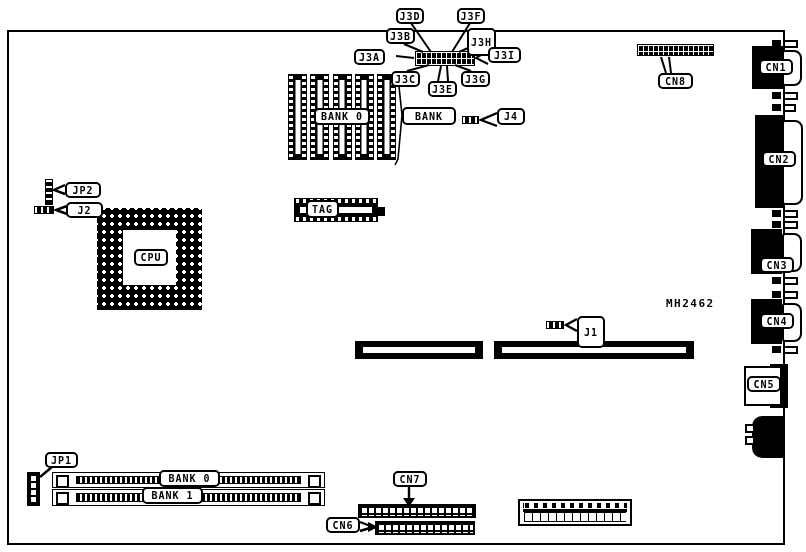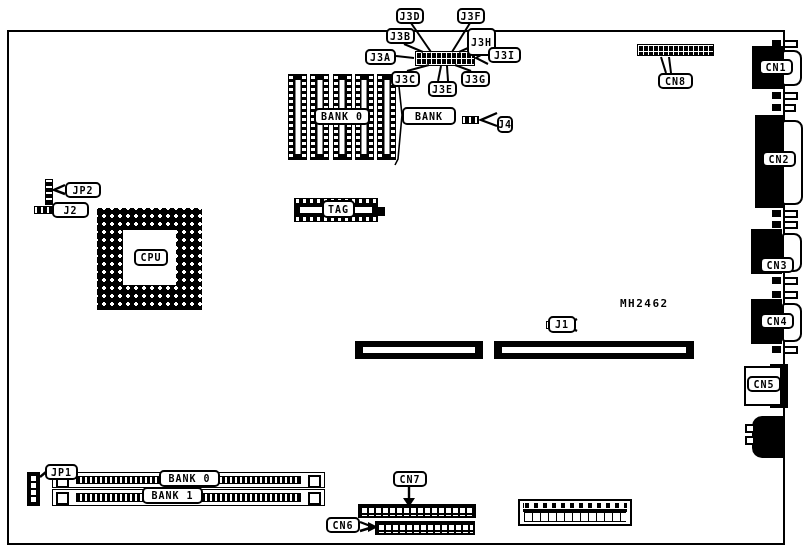--- a/index.html
+++ b/index.html
@@ -103,21 +103,21 @@
     </g>
     <polygon points="403,498 415,498 409,507" fill="#000"></polygon>
     <polygon points="368,522 368,532 378,527" fill="#000"></polygon>
   </svg>
 
   <div class="abs grid-dark" style="left:415px;top:51px;width:60px;height:15px"></div>
   <div class="abs lbl" style="left:396px;top:8px;width:28px;height:16px">J3D</div>
   <div class="abs lbl" style="left:457px;top:8px;width:28px;height:16px">J3F</div>
   <div class="abs lbl" style="left:386px;top:28px;width:29px;height:16px">J3B</div>
   <div class="abs lbl" style="left:467px;top:28px;width:29px;height:28px">J3H</div>
-  <div class="abs lbl" style="left:365px;top:49px;width:31px;height:16px">J3A</div>
+  <div class="abs lbl" style="left:354px;top:49px;width:31px;height:16px">J3A</div>
   <div class="abs lbl" style="left:488px;top:47px;width:33px;height:16px">J3I</div>
   <div class="abs lbl" style="left:391px;top:71px;width:29px;height:16px">J3C</div>
   <div class="abs lbl" style="left:428px;top:81px;width:29px;height:16px">J3E</div>
   <div class="abs lbl" style="left:461px;top:71px;width:29px;height:16px">J3G</div>
 
   <div class="abs" style="left:288px;top:74px;width:108px;height:86px;display:flex;justify-content:space-between;z-index:3">
     <div class="chip-v">
         <div class="stripe"></div>
       </div>
     <div class="chip-v">
@@ -130,21 +130,21 @@
         <div class="stripe"></div>
       </div>
     <div class="chip-v">
         <div class="stripe"></div>
       </div>
   </div>
   <div class="abs lbl" style="left:314px;top:108px;width:56px;height:17px">BANK 0</div>
   <div class="abs lbl" style="left:402px;top:107px;width:54px;height:18px">BANK</div>
 
   <div class="abs jstrip-h" style="left:462px;top:116px;width:17px;height:8px"></div>
-  <div class="abs lbl" style="left:497px;top:116px;width:16px;height:17px">J4</div>
+  <div class="abs lbl" style="left:497px;top:108px;width:28px;height:17px">J4</div>
 
   <div class="abs grid-dark" style="left:637px;top:44px;width:77px;height:12px"></div>
   <div class="abs lbl" style="left:658px;top:73px;width:35px;height:16px">CN8</div>
 
   <div class="abs tabb" style="left:772px;top:40px;width:9px;height:7px"></div>
     <div class="abs tabw" style="left:783px;top:40px;width:15px;height:8px"></div>
   <div class="abs tabb" style="left:772px;top:92px;width:9px;height:7px"></div>
     <div class="abs tabw" style="left:783px;top:92px;width:15px;height:8px"></div>
   <div class="abs tabb" style="left:772px;top:104px;width:9px;height:7px"></div>
     <div class="abs tabw" style="left:783px;top:104px;width:13px;height:8px"></div>
@@ -179,45 +179,45 @@
   <div class="abs" style="left:744px;top:366px;width:38px;height:40px;border:2px solid #000;background:#fff;z-index:3"></div>
   <div class="abs lbl" style="left:747px;top:376px;width:34px;height:16px">CN5</div>
 
   <div class="abs cnblock" style="left:752px;top:416px;width:33px;height:42px;border-radius:10px 0 0 10px"></div>
   <div class="abs tabw" style="left:745px;top:424px;width:10px;height:9px;z-index:4"></div>
   <div class="abs tabw" style="left:745px;top:436px;width:10px;height:9px;z-index:4"></div>
 
   <div class="abs jstrip-v" style="left:45px;top:179px;width:8px;height:26px"></div>
   <div class="abs lbl" style="left:65px;top:182px;width:36px;height:16px">JP2</div>
   <div class="abs jstrip-h" style="left:34px;top:206px;width:20px;height:8px"></div>
-  <div class="abs lbl" style="left:52px;top:202px;width:37px;height:16px">J2</div>
+  <div class="abs lbl" style="left:66px;top:202px;width:37px;height:16px">J2</div>
 
   <div id="cpu-socket" class="abs" style="left:97px;top:208px;width:105px;height:102px"></div>
   <div id="cpu-inner" class="abs" style="left:123px;top:230px;width:53px;height:55px"></div>
   <div class="abs lbl" style="left:134px;top:249px;width:34px;height:17px">CPU</div>
 
   <div class="chip-h abs" style="left:294px;top:198px;width:84px;height:24px">
       <div class="stripe"></div>
     </div>
   <div class="abs cnblock" style="left:378px;top:207px;width:7px;height:9px"></div>
-  <div class="abs lbl" style="left:322px;top:200px;width:33px;height:18px">TAG</div>
-
-  <div id="partnum" class="abs" style="left:620px;top:297px">MH2462</div>
+  <div class="abs lbl" style="left:306px;top:200px;width:33px;height:18px">TAG</div>
+
+  <div id="partnum" class="abs" style="left:666px;top:297px">MH2462</div>
 
   <div class="abs jstrip-h" style="left:546px;top:321px;width:18px;height:8px"></div>
-  <div class="abs lbl" style="left:548px;top:316px;width:28px;height:17px">J1</div>
+  <div class="abs lbl" style="left:577px;top:316px;width:28px;height:32px">J1</div>
 
   <div class="abs slot" style="left:355px;top:341px;width:128px;height:18px">
       <div class="stripe"></div>
     </div>
   <div class="abs slot" style="left:494px;top:341px;width:200px;height:18px">
       <div class="stripe"></div>
     </div>
 
-  <div class="abs lbl" style="left:45px;top:464px;width:33px;height:16px">JP1</div>
+  <div class="abs lbl" style="left:45px;top:452px;width:33px;height:16px">JP1</div>
   <div class="abs grid-light" style="left:27px;top:472px;width:13px;height:34px"></div>
 
   <div class="abs simm" style="left:52px;top:472px;width:273px;height:16px">
     <div class="pins"></div>
       <div class="latch" style="left:3px"></div>
       <div class="latch" style="right:3px"></div>
   </div>
   <div class="abs simm" style="left:52px;top:489px;width:273px;height:17px">
     <div class="pins"></div>
       <div class="latch" style="left:3px"></div>

